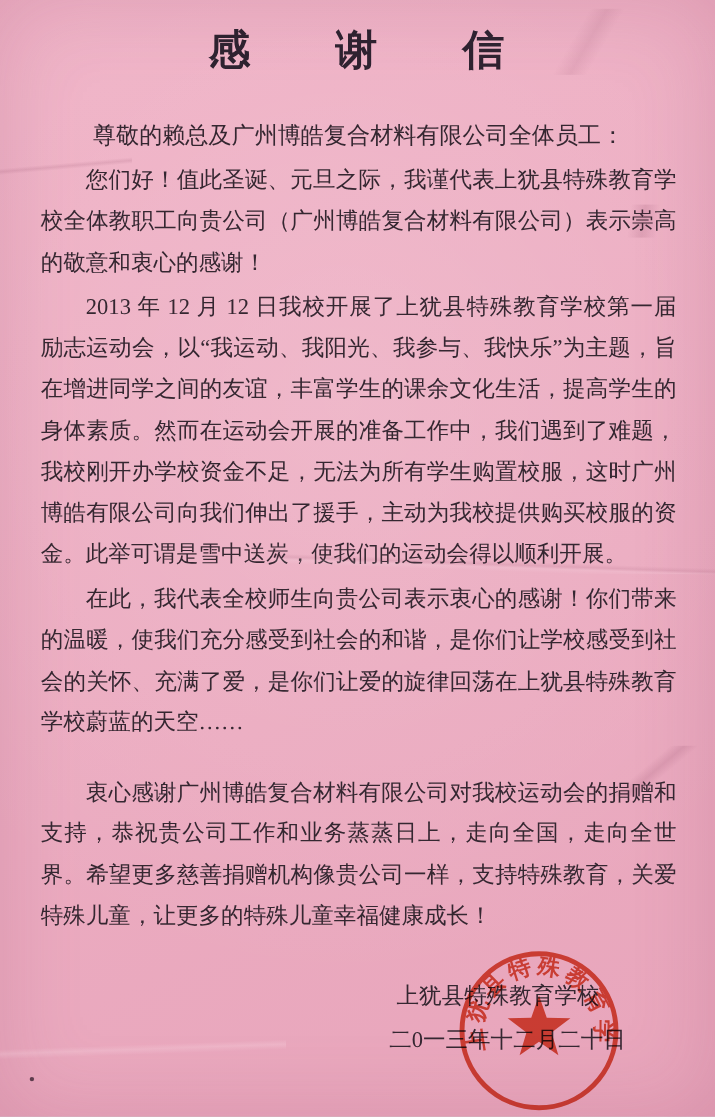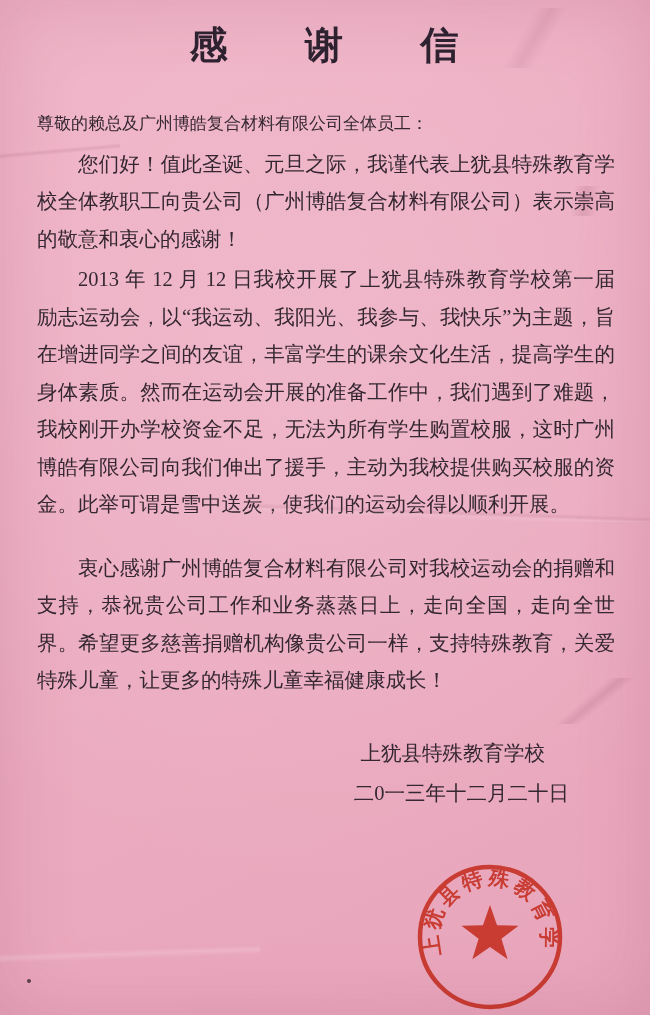--- a/index.html
+++ b/index.html
@@ -25,23 +25,24 @@
     text-align: center;
     font-size: 38px;
     font-weight: bold;
     letter-spacing: 2px;
     word-spacing: 64px;
     color: #2e2230;
   }
   .content { padding: 0 35px 0 37px; }
   .salutation {
     margin: 34px 0 0;
-    font-size: 17px;
+    font-size: 21px;
     line-height: 37.5px;
     color: #352731;
+    text-align: center;
   }
   p.para {
     margin: 3px 0 0;
     font-size: 20.5px;
     line-height: 37.5px;
     text-align: justify;
     text-indent: 2em;
     color: #352731;
   }
   p.para.gap { margin-top: 26px; }
@@ -100,20 +101,21 @@
   <div class="crease crease-4"></div>
   <div class="crease crease-5"></div>
   <div class="crease crease-6"></div>
 
   <h1 class="title">感 谢 信</h1>
 
   <div class="content">
     <p class="salutation">尊敬的赖总及广州博皓复合材料有限公司全体员工：</p>
     <p class="para">您们好！值此圣诞、元旦之际，我谨代表上犹县特殊教育学校全体教职工向贵公司（广州博皓复合材料有限公司）表示崇高的敬意和衷心的感谢！</p>
     <p class="para">2013 年 12 月 12 日我校开展了上犹县特殊教育学校第一届励志运动会，以“我运动、我阳光、我参与、我快乐”为主题，旨在增进同学之间的友谊，丰富学生的课余文化生活，提高学生的身体素质。然而在运动会开展的准备工作中，我们遇到了难题，我校刚开办学校资金不足，无法为所有学生购置校服，这时广州博皓有限公司向我们伸出了援手，主动为我校提供购买校服的资金。此举可谓是雪中送炭，使我们的运动会得以顺利开展。</p>
+    <p class="para">在此，我代表全校师生向贵公司表示衷心的感谢！你们带来的温暖，使我们充分感受到社会的和谐，是你们让学校感受到社会的关怀、充满了爱，是你们让爱的旋律回荡在上犹县特殊教育学校蔚蓝的天空……</p>
     <p class="para gap">衷心感谢广州博皓复合材料有限公司对我校运动会的捐赠和支持，恭祝贵公司工作和业务蒸蒸日上，走向全国，走向全世界。希望更多慈善捐赠机构像贵公司一样，支持特殊教育，关爱特殊儿童，让更多的特殊儿童幸福健康成长！</p>
 
     <div class="sign-block">
       <div class="sign-name">上犹县特殊教育学校</div>
       <div class="sign-date">二0一三年十二月二十日</div>
     </div>
   </div>
 
   <svg class="seal" viewBox="-81 -81 162 162" xmlns="http://www.w3.org/2000/svg" aria-hidden="true">
     <defs>

